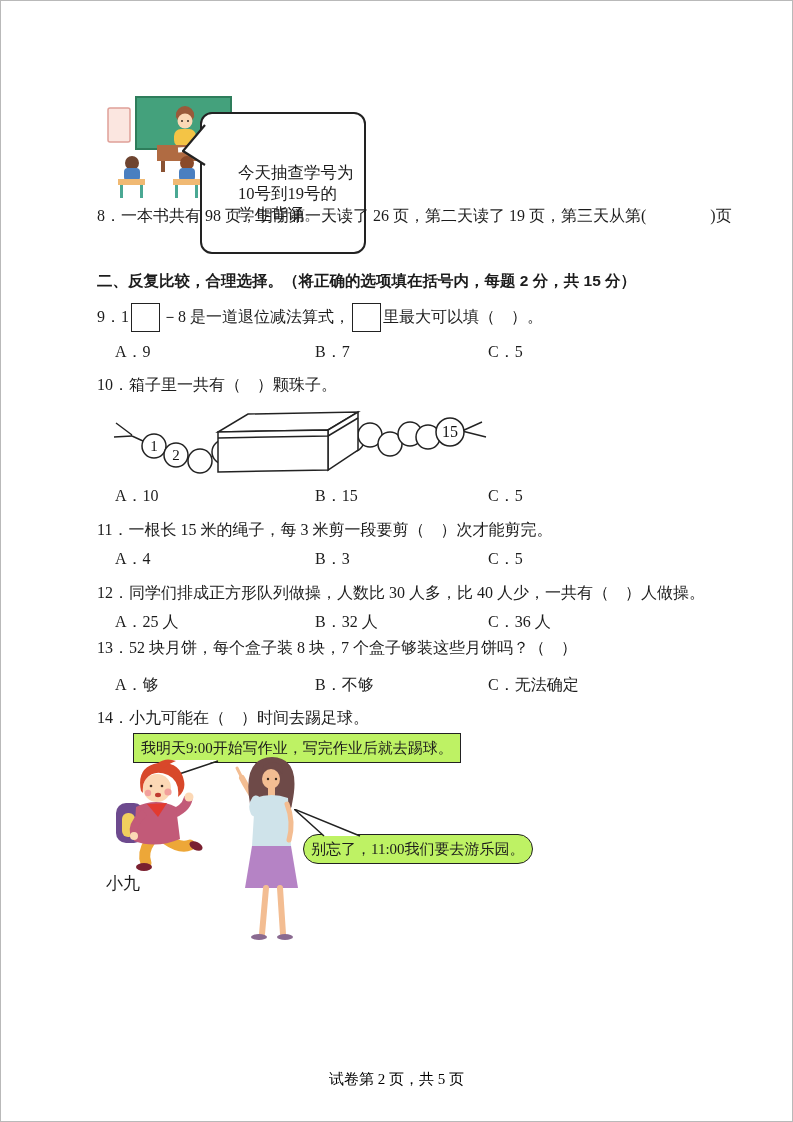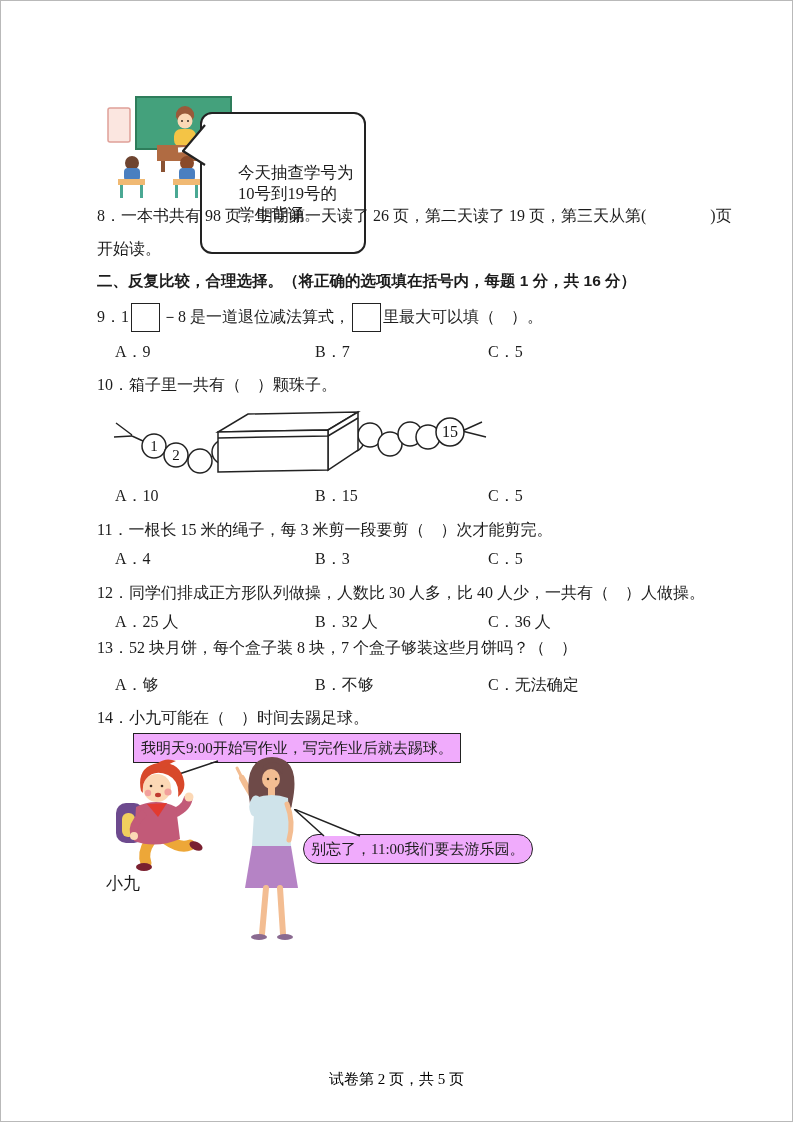--- a/index.html
+++ b/index.html
@@ -26,21 +26,21 @@
   .blank-box{
     display:inline-block;width:27px;height:27px;
     border:1.6px solid #222;background:#fff;margin:0 2px;flex:0 0 auto;
   }
   .optrow{position:absolute;left:97px;width:660px;height:24px;font-size:16px;}
   .optrow span{position:absolute;top:0;white-space:nowrap;}
   .optA{left:18px;}
   .optB{left:218px;text-align:right;}
   .optC{left:391px;}
   .bubble{
-    position:absolute;background:#f0abfc;border:1.6px solid #222;
+    position:absolute;background:#bef264;border:1.6px solid #222;
     font-size:15px;line-height:22px;padding:3px 7px;white-space:nowrap;
   }
   .bubble-round{
     position:absolute;background:#fff;border:2.4px solid #222;border-radius:12px;
     font-size:16.5px;line-height:21px;padding:6px 10px;white-space:pre-line;
   }
   .tail{position:absolute;}
   .footer{
     position:absolute;left:0;right:0;top:1070px;text-align:center;
     font-size:15px;color:#000000;
@@ -92,23 +92,22 @@
     <svg class="tail" style="left:-20px;top:8px;" width="24" height="46" viewBox="0 0 24 46">
       <polygon points="23,3 23,43 1,29" fill="#fff"></polygon>
       <path d="M23,3 L1,29 L23,43" fill="none" stroke="#222" stroke-width="2.2"></path>
     </svg>
     <div>今天抽查学号为
 10号到19号的
 学生背诵。</div>
   </div>
 
   <div class="qline" style="top:204px;">8．一本书共有 98 页，明明第一天读了 26 页，第二天读了 19 页，第三天从第(　　　　)页</div>
-  <div class="qline" style="top:237px;">开始读。</div>
-
-  <div class="qline sec-title" style="top:269px;">二、反复比较，合理选择。（将正确的选项填在括号内，每题 1 分，共 16 分）</div>
+
+  <div class="qline sec-title" style="top:269px;">二、反复比较，合理选择。（将正确的选项填在括号内，每题 2 分，共 15 分）</div>
 
   <div class="qline q9row" style="top:302px;">
     <span>9．1</span><span class="blank-box"></span><span>－8 是一道退位减法算式，</span><span class="blank-box"></span><span>里最大可以填（　）。</span>
   </div>
   <div class="optrow" style="top:342px;">
     <span class="optA">A．9</span>
     <span class="optB">B．7</span>
     <span class="optC">C．5</span>
   </div>
 

